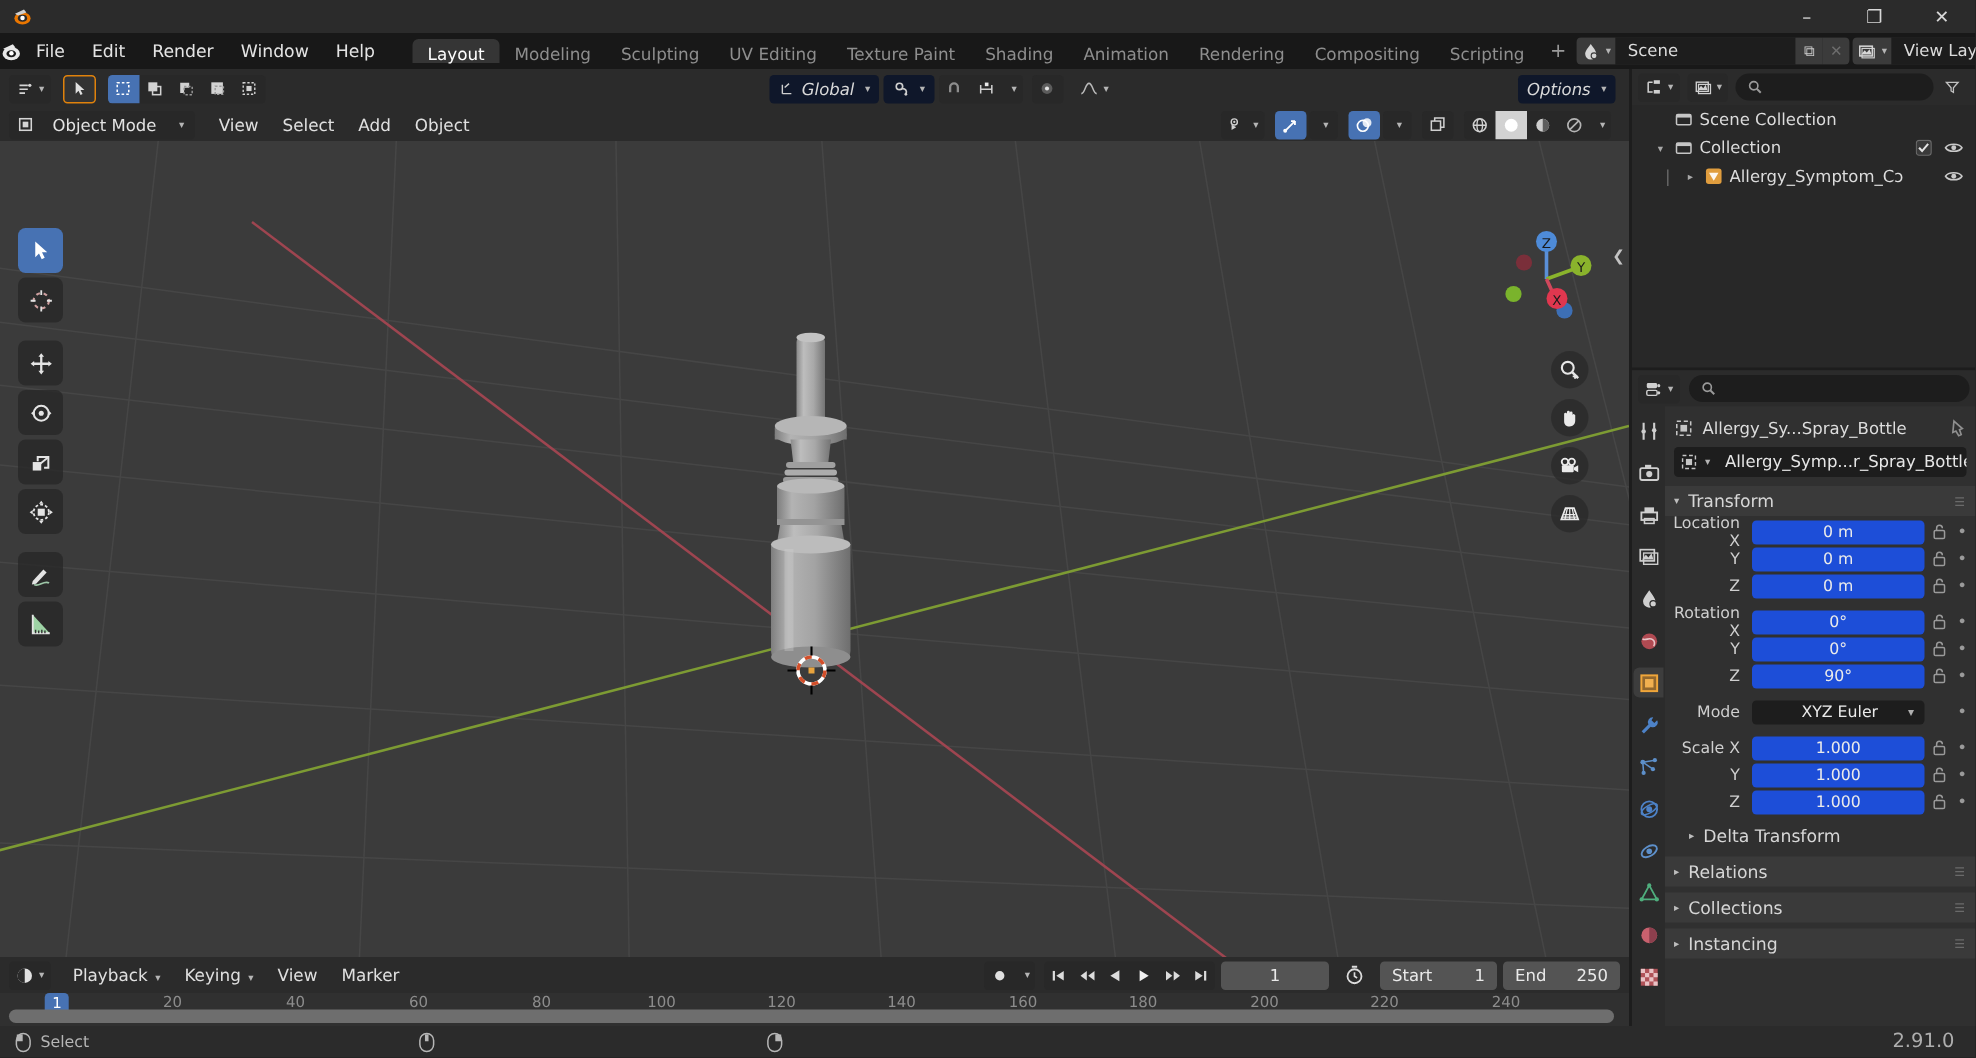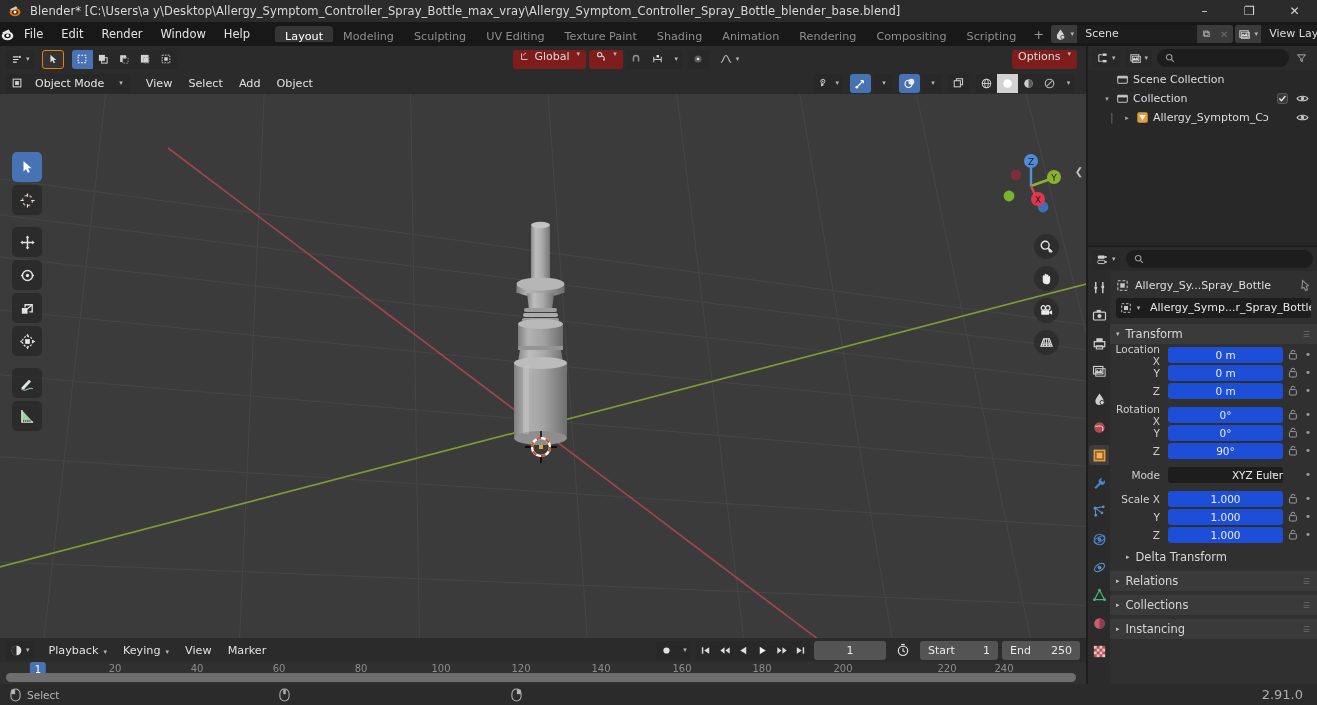--- a/index.html
+++ b/index.html
@@ -72,22 +72,22 @@
     display:flex; align-items:center; justify-content:center; margin-right:2px; color:#d5d5d5;
   }
   .hbtn.active-blue { background:#4772b3; }
   .hbtn.active-orange { border:1px solid #e0820c; background:#333; }
   .hgroup { display:flex; align-items:center; background:#282828; border-radius:3px; margin-right:6px; overflow:hidden;}
   .hgroup .gb { width:21px; height:19px; display:flex; align-items:center; justify-content:center; }
   .hgroup .gb.sel { background:#4772b3; }
   .hgroup .gb.selw { background:#d2d2d2; }
   .dd-arrow { font-size:7px; color:#b5b5b5; margin-left:3px; }
   .pill {
-    height:19px; display:flex; padding:0 6px; background:#7f1d1d;
-    border-radius:3px; margin-right:3px; color:#d9d9d9; font-size:11px;
+    height:19px; display:flex; align-items:center; padding:0 6px; background:#0f172a;
+    border-radius:3px; margin-right:3px; color:#d9d9d9; font-size:11px;font-style:italic;
   }
   .mode-pill {
     height:19px; display:flex; align-items:center; gap:12px; padding:0 7px 0 5px;
     background:#282828; border-radius:3px; margin-right:8px; font-size:11px; color:#e3e3e3;
   }
   .vp-menu { padding:0 8px; height:19px; line-height:19px; font-size:11.2px; color:#e0e0e0; border-radius:3px;}
 
   
   .vp-canvas { position:absolute; top:48px; left:0; width:1086px; height:544px; overflow:hidden; background:#3b3b3b;}
   .vp-overlay-text {
@@ -177,21 +177,21 @@
   }
   .panel-head .tri { font-size:7px; color:#bdbdbd; }
   .panel-head .grip { margin-left:auto; padding-right:6px; color:#6a6a6a; letter-spacing:1px; font-size:8px;}
   .panel-head.sub { background:transparent; padding-left:16px; }
   .prop-row { display:flex; align-items:center; height:17px; margin:1px 4px; gap:4px; }
   .prop-label { width:50px; text-align:right; font-size:10.5px; color:#cfcfcf; padding-right:4px; }
   .prop-val {
     flex:1; height:16px; background:#1d4ed8; border-radius:3px; text-align:center;
     line-height:16px; font-size:10.5px; color:#eaeaea;
   }
-  .prop-val.dropdown { background:#1d1d1d; text-align:right; padding-left:2px; position:relative; }
+  .prop-val.dropdown { background:#1d1d1d; text-align:center; padding-left:2px; position:relative; }
   .prop-val.dropdown::after { content:"\25BE"; position:absolute; right:7px; color:#b0b0b0; font-size:8px;}
   .lock { width:12px; display:flex; align-items:center; justify-content:center; color:#9a9a9a;}
   .dot { width:10px; text-align:center; color:#9a9a9a; font-size:11px;}
   .prop-gap { height:5px; }
 
   
   .statusbar {
     position:absolute; left:0; bottom:0; width:1317px; height:21px; background:#2b2b2b;
     display:flex; align-items:center; padding-left:10px; gap:6px; font-size:10.5px; color:#b6b6b6;
   }
@@ -206,21 +206,20 @@
 
   <div class="titlebar">
     <div class="tb-icon">
       <svg width="14" height="14" viewBox="0 0 14 14">
         <ellipse cx="7" cy="8.2" rx="5.4" ry="4.1" fill="#ea7600"></ellipse>
         <ellipse cx="7" cy="8.2" rx="3.1" ry="2.3" fill="#2b2b2b"></ellipse>
         <path d="M2 5.2 L8 2.3 L9.6 4.3 L4 6.4 Z" fill="#d0d0d0"></path>
         <circle cx="7" cy="8.0" r="1.5" fill="#ffffff"></circle>
       </svg>
     </div>
-    <div class="tb-title">Blender* [C:\Users\a y\Desktop\Allergy_Symptom_Controller_Spray_Bottle_max_vray\Allergy_Symptom_Controller_Spray_Bottle_blender_base.blend]</div>
     <div class="winbtns">
       <div class="winbtn">–</div>
       <div class="winbtn">❐</div>
       <div class="winbtn close">✕</div>
     </div>
   </div>
 
   <div class="topbar">
     <div class="blender-logo">
       <svg width="15" height="15" viewBox="0 0 14 14">
@@ -737,21 +736,21 @@
           <div class="tl-tick" style="left: 115px;">20</div>
           <div class="tl-tick" style="left: 197px;">40</div>
           <div class="tl-tick" style="left: 279px;">60</div>
           <div class="tl-tick" style="left: 361px;">80</div>
           <div class="tl-tick" style="left: 441px;">100</div>
           <div class="tl-tick" style="left: 521px;">120</div>
           <div class="tl-tick" style="left: 601px;">140</div>
           <div class="tl-tick" style="left: 682px;">160</div>
           <div class="tl-tick" style="left: 762px;">180</div>
           <div class="tl-tick" style="left: 843px;">200</div>
-          <div class="tl-tick" style="left: 923px; margin-left: 24px;">220</div>
+          <div class="tl-tick" style="left: 923px;">220</div>
           <div class="tl-tick" style="left: 1004px;">240</div>
         </div>
       <div class="tl-current" style="left:38px">1</div>
       <div class="tl-scrollbar"></div>
     </div>
   </div>
 
   <div class="outliner">
     <div class="ol-header">
       <div class="hbtn">

